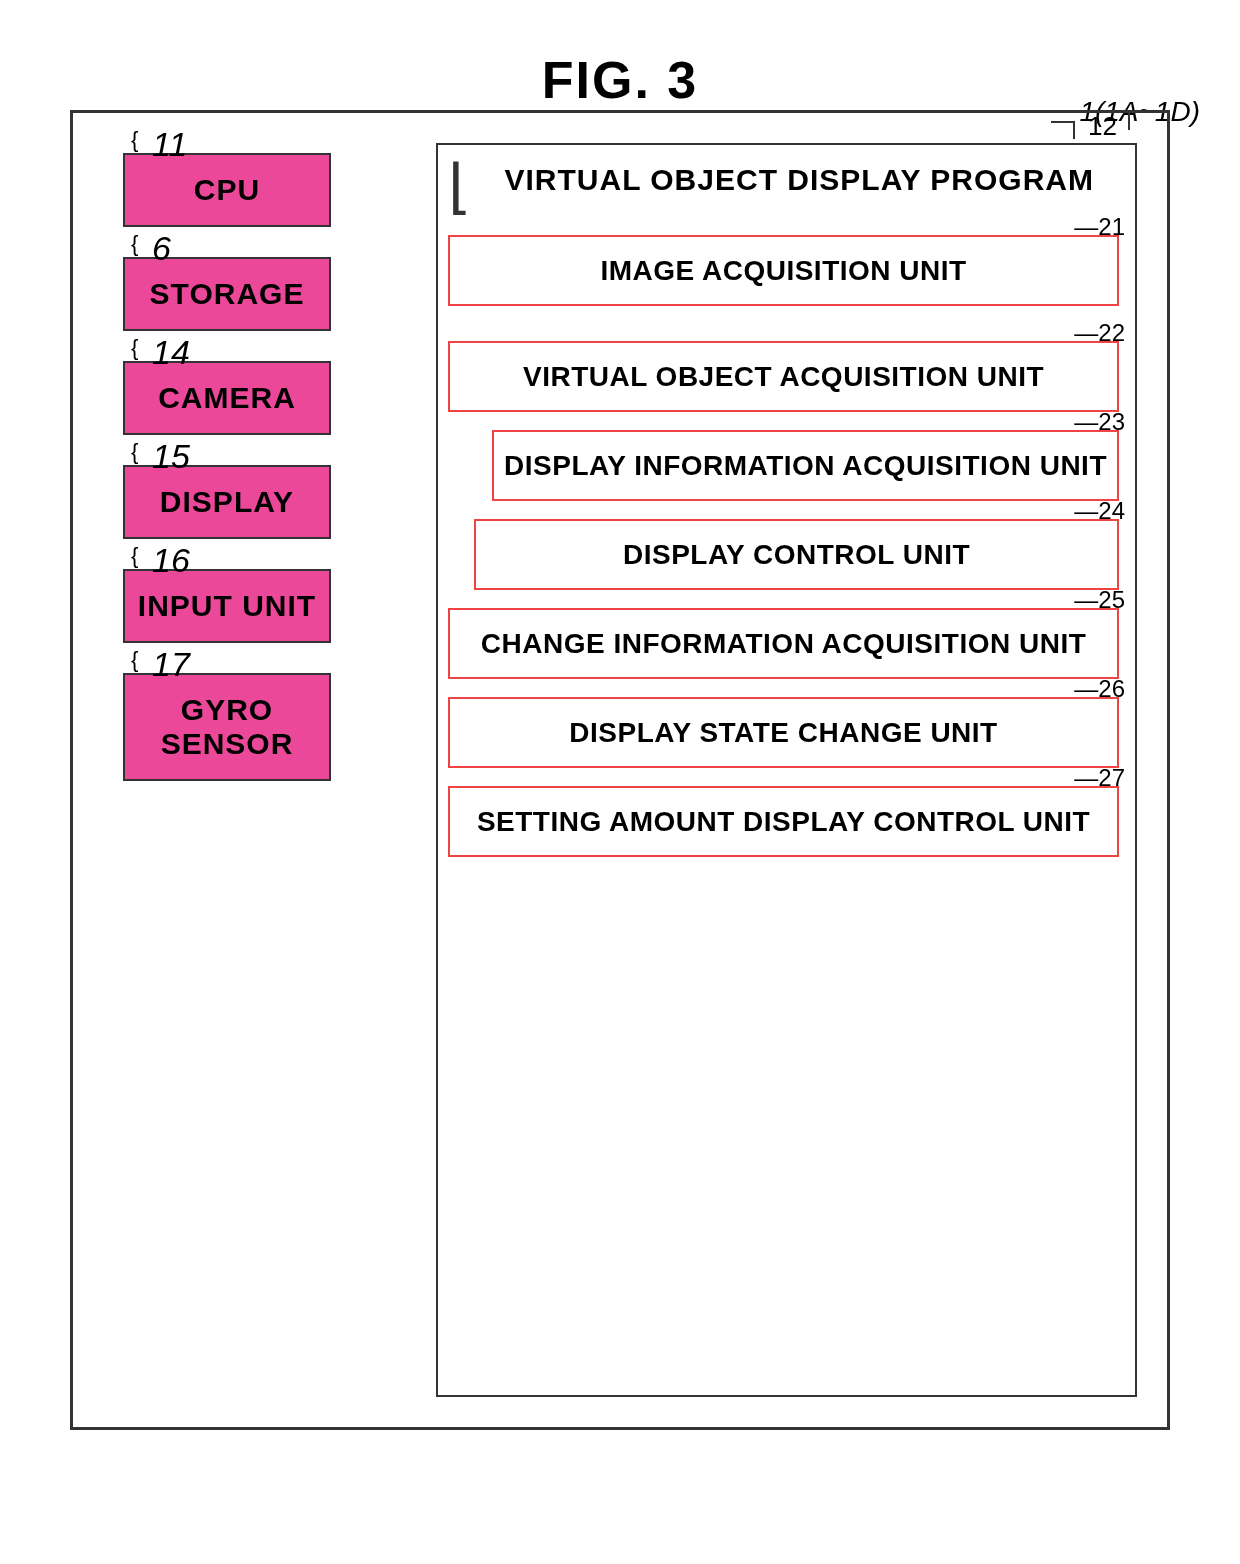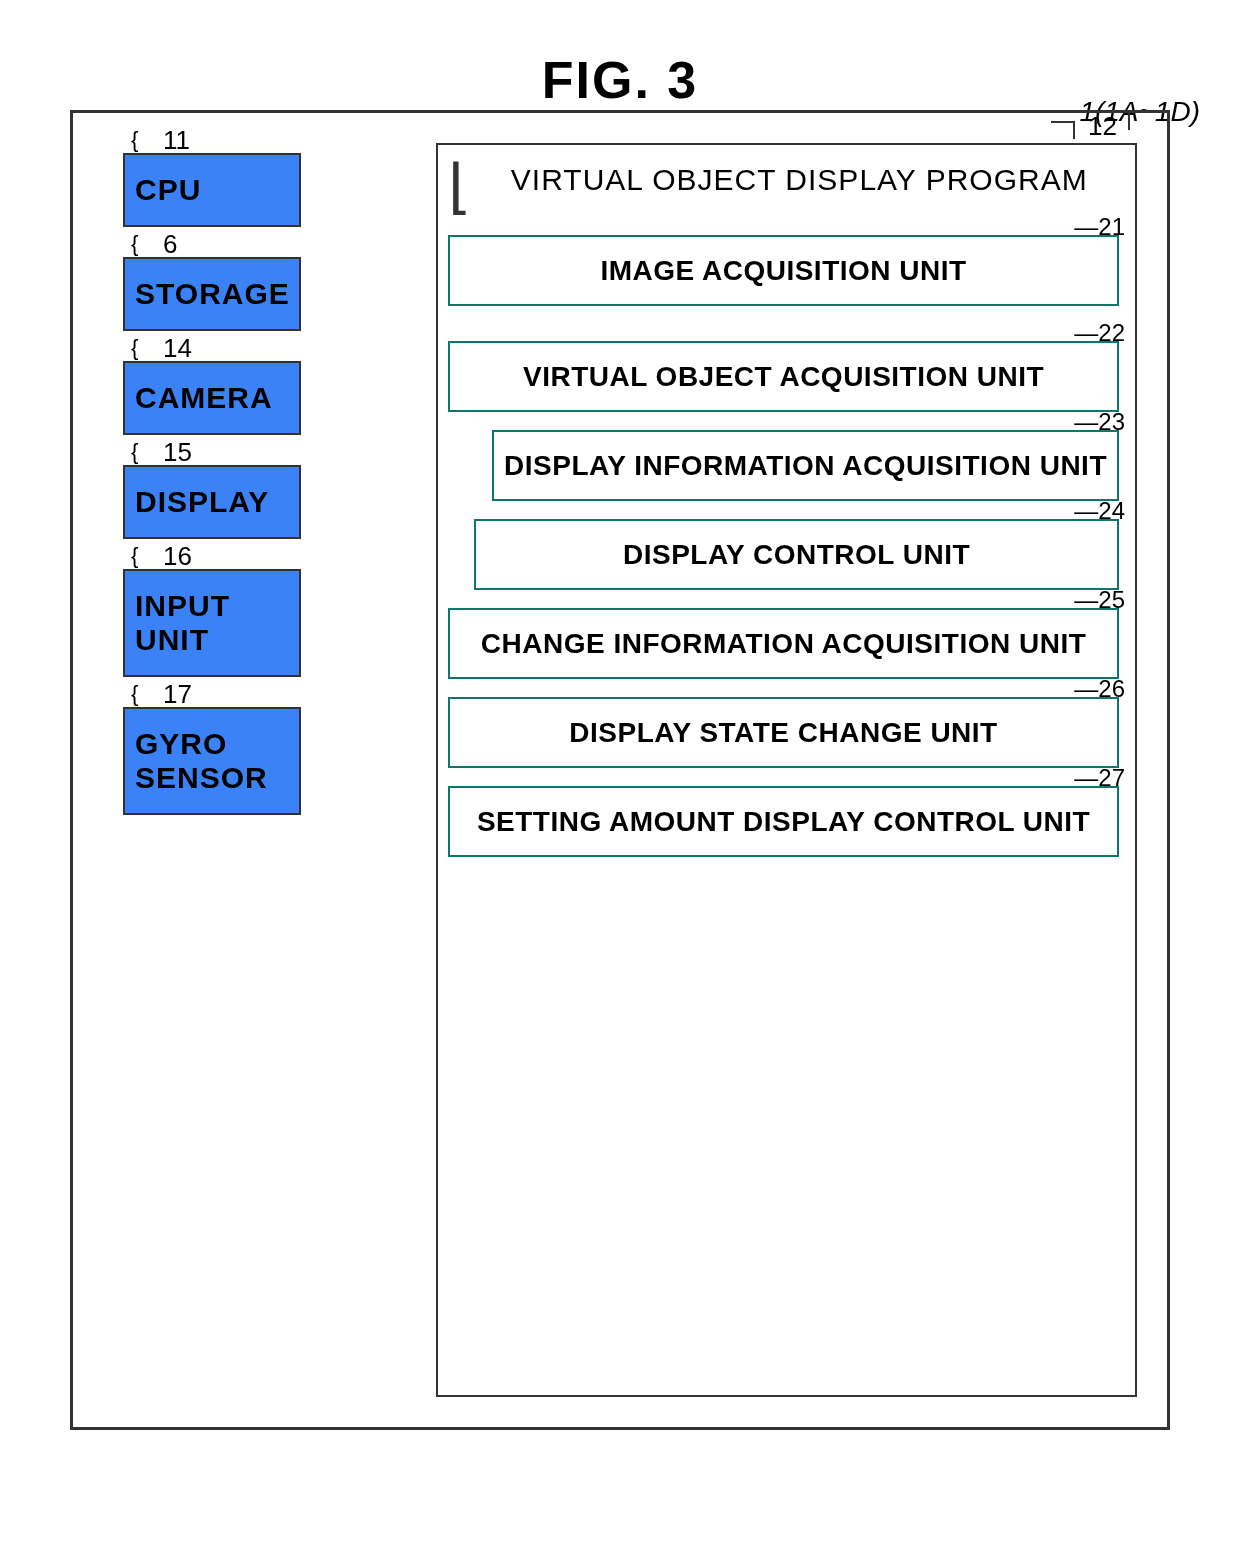--- a/index.html
+++ b/index.html
@@ -51,42 +51,43 @@
 
     .hw-block-wrapper {
       position: relative;
       width: 220px;
       margin-bottom: 20px;
     }
 
     .hw-block-label {
       position: absolute;
       top: -28px;
-      left: 40px;
-      font-size: 26px;
+      left: 29px;
+      font-size: 34px;
       font-weight: normal;
+      font-style: italic;
     }
 
     .hw-block-brace {
       position: absolute;
       top: -26px;
       left: 8px;
       font-size: 26px;
       font-weight: normal;
     }
 
     .hw-block {
       border: 2px solid #333;
-      width: 178px;
+      width: 208px;
       padding: 18px 10px;
-      text-align: left;
+      text-align: center;
       font-size: 30px;
       font-weight: bold;
       letter-spacing: 1px;
-      background: #3b82f6;
+      background: #ec4899;
     }
 
     
     .right-col {
       flex: 1;
       display: flex;
       flex-direction: column;
       position: relative;
       align-items: flex-end;
     }
@@ -114,41 +115,41 @@
       line-height: 1;
       margin-right: 8px;
       font-weight: 200;
       color: #333;
       position: relative;
       top: -4px;
     }
 
     .program-title-text {
       font-size: 30px;
-      font-weight: normal;
+      font-weight: bold;
       line-height: 1.25;
       flex: 1;
       text-align: center;
       letter-spacing: 1px;
     }
 
     .sw-block-wrapper {
       position: relative;
       margin-bottom: 10px;
     }
 
     .sw-block-num {
       position: absolute;
       top: -22px;
       right: -6px;
       font-size: 24px;
     }
 
     .sw-block {
-      border: 2px solid #0f766e;
+      border: 2px solid #ef4444;
       padding: 16px 10px;
       text-align: center;
       font-size: 28px;
       font-weight: bold;
       letter-spacing: 0.5px;
       line-height: 1.25;
       background: #fff;
     }
   </style>
 </head>

